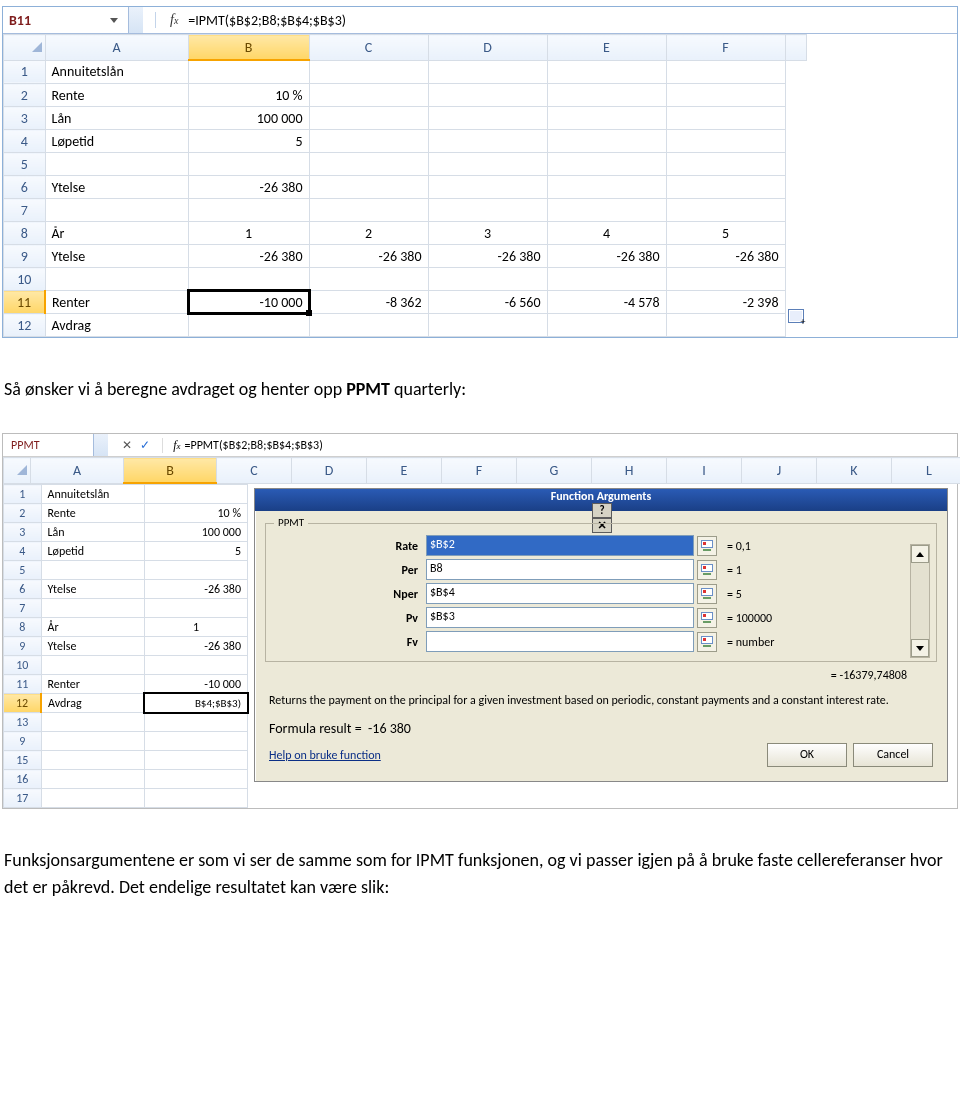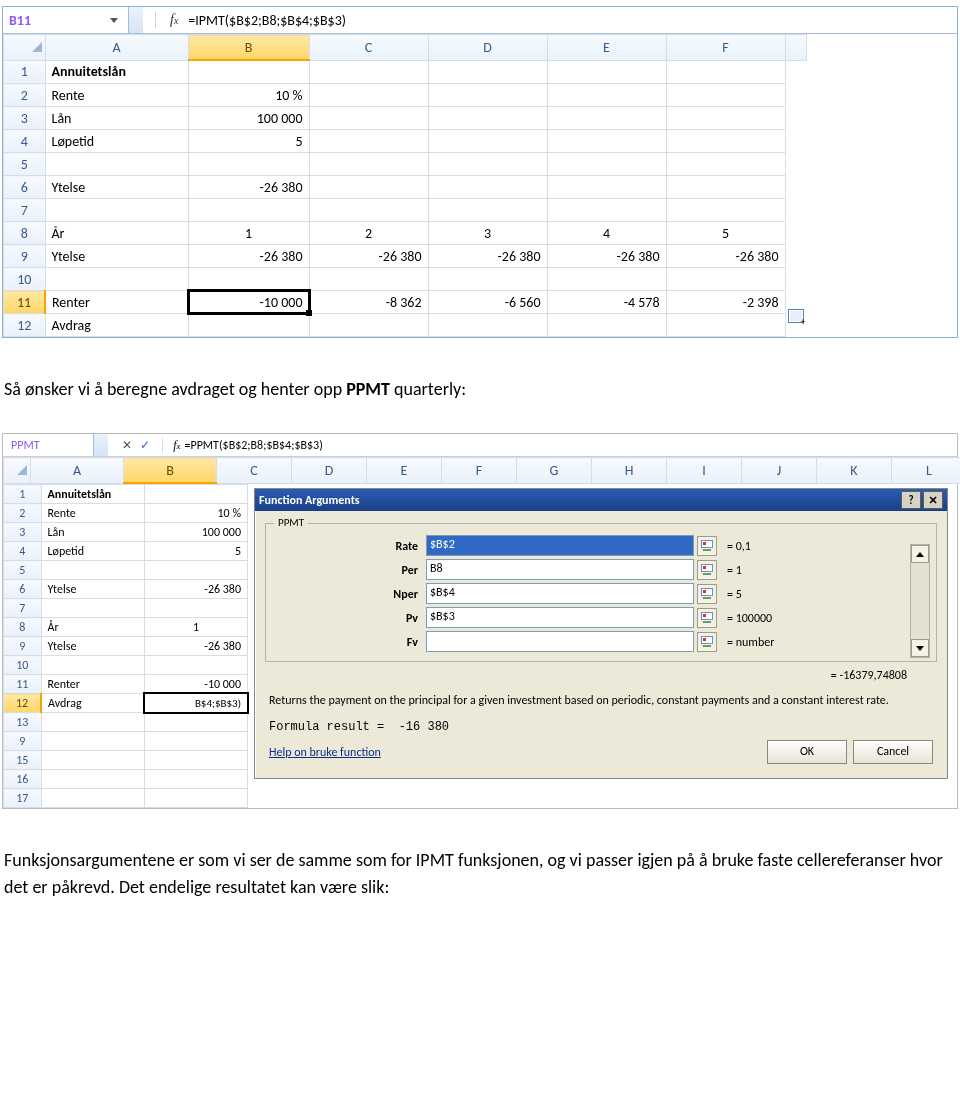--- a/index.html
+++ b/index.html
@@ -1,38 +1,38 @@
 <!DOCTYPE html>
 <html><head>
 <meta charset="utf-8">
 <style>
   body { margin:0; font-family: Calibri, Arial, sans-serif; font-size:14px; background:#fff; color:#000; }
   .page { width:960px; margin:0 auto; }
 
   
   .shot { border:1px solid #8db0d8; margin:6px 2px 0 2px; background:#fff; }
   .fbar { display:flex; align-items:center; height:26px; background:#fff; border-bottom:1px solid #a5bcdd; }
-  .namebox { width:95px; padding:2px 6px; font-size:14px; font-weight:bold; color:#8b5cf6; }
+  .namebox { width:95px; padding:2px 6px; font-size:14px; font-weight:bold; color:#7f1d1d; }
   .fbar .dd { width:0;height:0;border-left:4px solid transparent;border-right:4px solid transparent;border-top:5px solid #555;margin-right:10px;}
   .fbar .fx { font-family: "Times New Roman", serif; font-style:italic; font-size:14px; color:#333; margin:0 6px 0 12px; border-left:1px solid #c3d4ea; padding-left:14px; }
   .fbar .formula { font-size:14px; padding:2px 4px; flex:1; }
   .grip { width:14px; background:linear-gradient(#eaf1fb,#d6e4f5); border-left:1px solid #a5bcdd; height:100%; }
 
   table.grid { border-collapse:collapse; table-layout:fixed; }
   table.grid th, table.grid td { border:1px solid #d6dde6; font-size:14px; }
   table.grid th { background:linear-gradient(#f7fafe,#e9f1fb); font-weight:normal; color:#3b5a88; height:22px; text-align:center; }
   table.grid th.sel { background:linear-gradient(#ffe8a6,#ffd666); color:#6b4a00; border-bottom:2px solid #f7a300;}
   table.grid td { height:22px; padding:0 6px; }
   table.grid .rownum { background:linear-gradient(#f7fafe,#e9f1fb); text-align:center; color:#3b5a88; width:28px; }
   table.grid .rownum.sel { background:linear-gradient(#ffe8a6,#ffd666); color:#6b4a00; border-right:2px solid #f7a300;}
   .corner { background:linear-gradient(#f7fafe,#e4edf8); width:28px; }
   .corner .tri { width:0;height:0;border-bottom:10px solid #9fb6d8;border-left:10px solid transparent;margin-left:auto;margin-right:2px;}
   .center { text-align:center; }
   .right { text-align:right; }
-  .bold { font-weight:bold; }
+  .bold { font-weight:normal; }
 
   .activecell { position:relative; }
   .activecell .ring { position:absolute; top:-2px; left:-2px; right:-2px; bottom:-2px; border:3px solid #000; pointer-events:none; }
   .activecell .handle { position:absolute; right:-3px; bottom:-3px; width:6px; height:6px; background:#000; }
   .fill-icon { display:inline-block; width:14px;height:12px;background:#e8eefb;border:1px solid #5b7fb8;position:relative;box-shadow:0 0 0 1px #fff inset;}
   .fill-icon:after{content:"+";position:absolute;right:-3px;bottom:-6px;font-size:10px;color:#000;}
 
   .body-text { font-size:18px; padding:20px 4px 12px 4px; line-height:1.5; }
 
   
@@ -45,42 +45,42 @@
   .fbar2 .formula { font-size:12px; padding-left:4px; }
 
   .twocol { display:flex; align-items:flex-start; }
   .leftsheet table.grid th, .leftsheet table.grid td { font-size:12px; height:18px; }
   .leftsheet .rownum { font-size:12px; }
   .editcell { position:relative; }
   .editcell .ring { position:absolute; top:-2px;left:-2px;right:-2px;bottom:-2px;border:2px solid #000;pointer-events:none;}
 
   
   .dialog { width:692px; font-size:12px; background:#ece9d8; border:1px solid #888; box-shadow:1px 1px 0 #fff inset; }
-  .titlebar { background:linear-gradient(#2a5bb5,#1a3f86); color:#fff; display:flex; align-items:center; height:22px; padding:0 4px; font-weight:bold; font-size:12px;}
+  .titlebar { background:linear-gradient(#2a5bb5,#1a3f86); color:#fff; display:flex; align-items:center; height:22px; padding:0 4px; font-weight:bold; font-size:12px;flex-direction:column;}
   .titlebar .spacer{flex:1;}
   .titlebar .winbtn { width:18px;height:16px;background:#d6d3c4;border:1px solid #5c5c5c;margin-left:2px;display:flex;align-items:center;justify-content:center;font-size:11px;color:#000;font-weight:bold;}
   .dlgbody { padding:6px 10px 10px 10px; position:relative;}
   .fieldset { border:1px solid #b7b3a2; padding:8px 8px 6px 8px; position:relative; margin-top:6px;}
   .fieldset .legend { position:absolute; top:-8px; left:8px; background:#ece9d8; padding:0 4px; font-size:11px;}
   .argrow { display:flex; align-items:center; margin:3px 0; }
   .argrow .lbl { width:144px; text-align:right; font-weight:bold; padding-right:8px; }
   .argrow .inp { width:260px; height:17px; background:#fff; border:1px solid #7f9db9; padding:1px 3px; font-size:12px; }
   .argrow .inp.sel { background:#316ac5; color:#fff; }
   .refbtn { width:18px;height:18px;border:1px solid #9c9c8a;background:#f4f2e6;margin-left:3px;display:flex;align-items:center;justify-content:center;}
   .refbtn svg { width:12px;height:12px;}
   .eq { padding-left:10px; }
   .scrollcol { width:18px; background:#e4e1d0; border:1px solid #b7b3a2; display:flex; flex-direction:column; justify-content:space-between; height:112px; position:absolute; right:6px; top:20px;}
   .scrollbtn { height:16px; background:#f4f2e6; border:1px solid #9c9c8a; display:flex;align-items:center;justify-content:center;}
   .scrollbtn .tri-up{width:0;height:0;border-left:4px solid transparent;border-right:4px solid transparent;border-bottom:5px solid #000;}
   .scrollbtn .tri-dn{width:0;height:0;border-left:4px solid transparent;border-right:4px solid transparent;border-top:5px solid #000;}
   .desc { padding:10px 4px 4px 4px; font-size:12px; line-height:1.35; }
   .hint { padding:4px 4px 8px 60px; font-size:12px; }
   .hint .k { font-weight:bold; display:inline-block; width:40px;}
   .dlg-foot { display:flex; align-items:center; padding:8px 4px 4px 4px;}
-  .dlg-foot .res { font-size:12px;font-family:Liberation Mono, monospace;}
+  .dlg-foot .res { font-size:14px;}
   .dlg-foot .link { color:#0b2f86; text-decoration:underline; font-size:12px; }
   .dlg-foot .spacer{flex:1;}
   .btn { width:78px; height:22px; background:linear-gradient(#fefefe,#e7e4d5); border:1px solid #8a8a7a; font-size:12px; margin-left:6px; text-align:center; line-height:20px; cursor:pointer;}
 </style>
 </head>
 <body>
 
 <div class="page">
 
   <div class="shot">

